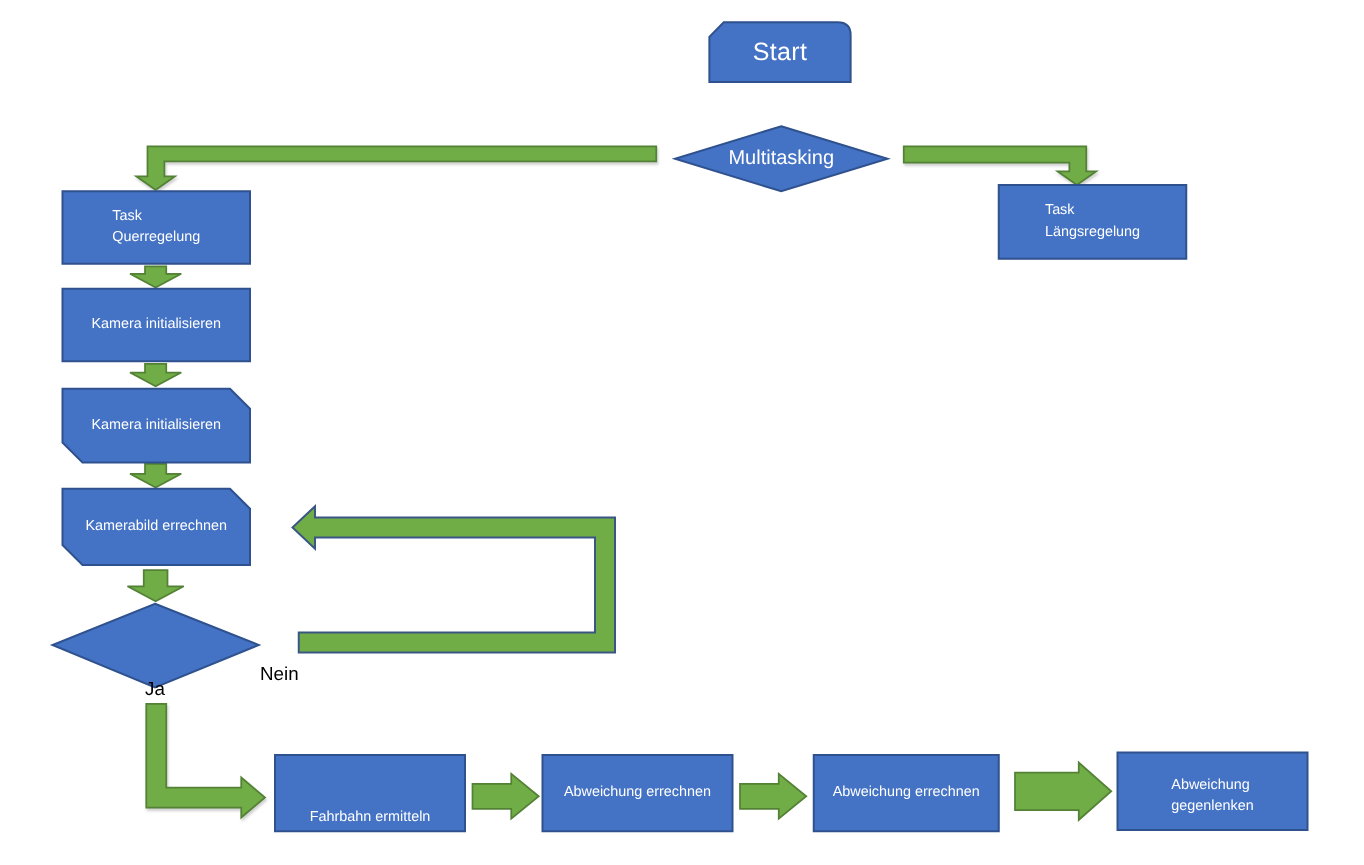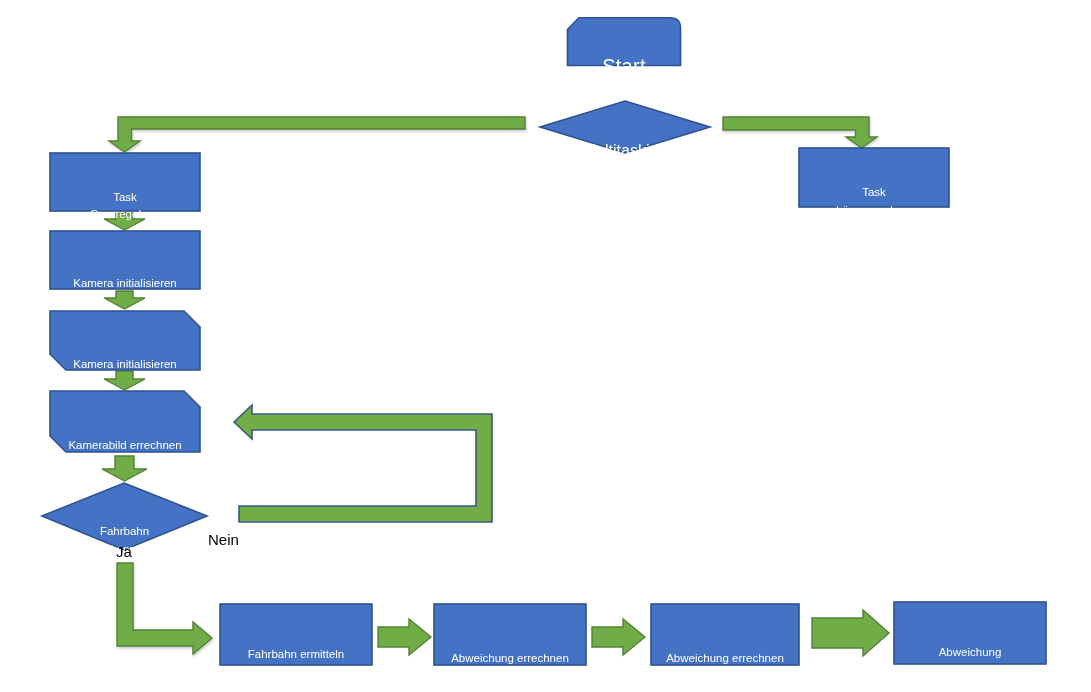--- a/index.html
+++ b/index.html
@@ -32,27 +32,25 @@
   .loop-arrow {
     fill: var(--arrow-fill, #70AD47);
     stroke: var(--loop-border, #3A5784);
     stroke-width: 1.6;
   }
   .node-label {
     position: absolute;
     display: flex;
     align-items: center;
     justify-content: center;
-    text-align: center;
     color: var(--node-text, #ffffff);
     font-size: 11.5px;
     line-height: 1.5;
     white-space: pre-line;
     pointer-events: none;
-    margin-top: 24px;
   }
   .node-label.start-label {
     font-size: 20px;
     letter-spacing: 0.3px;
   }
   .node-label.diamond-label {
     font-size: 16px;
   }
   .edge-label {
     position: absolute;
@@ -109,24 +107,22 @@
 
   <div class="node-label" style="left:799px; top:148px; width:150px; height:59px;">Task
 Längsregelung</div>
 
   <div class="node-label" style="left:50px; top:231px; width:150px; height:58px;">Kamera initialisieren</div>
 
   <div class="node-label" style="left:50px; top:311px; width:150px; height:59px;">Kamera initialisieren</div>
 
   <div class="node-label" style="left:50px; top:391px; width:150px; height:61px;">Kamerabild errechnen</div>
 
-  <div class="node-label" style="left:42px; top:483px; width:165px; height:67px;">Fahrbahn
-erkannt ?</div>
 
-  <div class="node-label" style="left:220px; top:600px; width:152px; height:61px;">Fahrbahn ermitteln</div>
+  <div class="node-label" style="left:220px; top:624px; width:152px; height:61px;">Fahrbahn ermitteln</div>
 
   <div class="node-label" style="left:434px; top:604px; width:152px; height:61px;">Abweichung errechnen</div>
 
   <div class="node-label" style="left:651px; top:604px; width:148px; height:61px;">Abweichung errechnen</div>
 
   <div class="node-label" style="left:894px; top:602px; width:152px; height:70px;">Abweichung
 gegenlenken</div>
 
   <div class="edge-label" style="left:208px; top:531px;">Nein</div>
 

